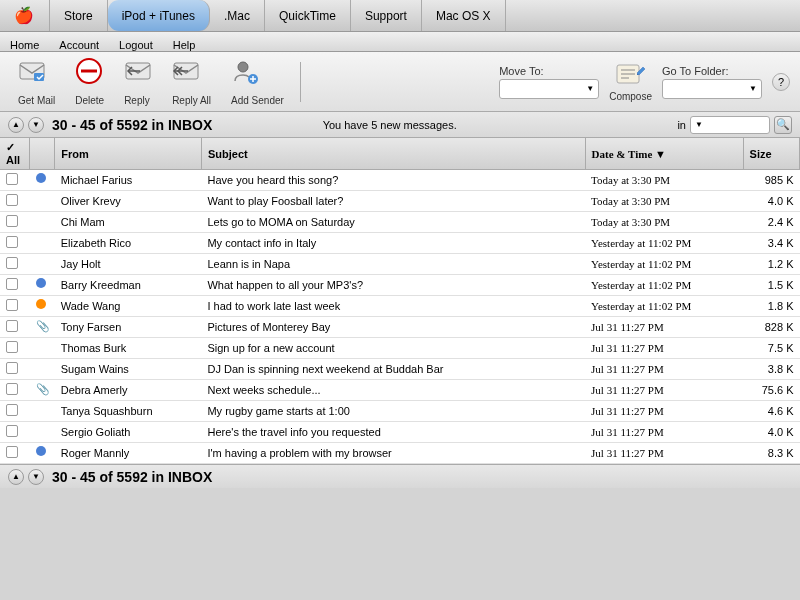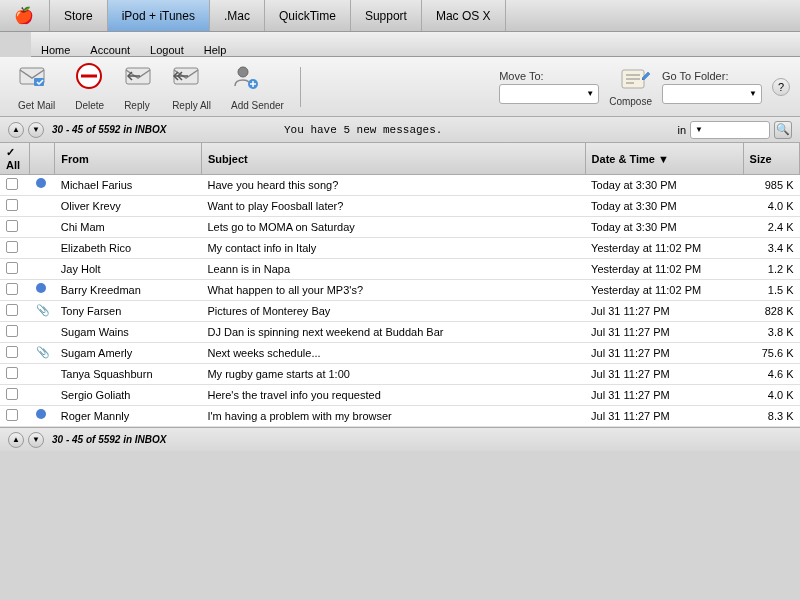--- a/index.html
+++ b/index.html
@@ -28,30 +28,30 @@
       display: flex;
       align-items: center;
       font-size: 12px;
       color: #000;
       cursor: pointer;
       border-right: 1px solid #aaa;
     }
     .menu-item.active {
       background: linear-gradient(to bottom, #b8d4f0, #7aabde);
       color: #000;
+      border-radius: 11px;
     }
     .sub-menu-bar {
       display: flex;
-      align-items: flex-start;
+      align-items: flex-end;
       background: linear-gradient(to bottom, #f0f0f0, #d8d8d8);
       border-bottom: 1px solid #999;
       height: 20px;
-      padding: 12px 10px;
+      padding: 0 10px;
       gap: 20px;
-      margin-left: 31px;
     }
     .sub-menu-item {
       font-size: 11px;
       cursor: pointer;
       color: #000;
     }
 
     
     .toolbar {
       display: flex;
@@ -145,22 +145,22 @@
       height: 16px;
       border-radius: 50%;
       border: 1px solid #999;
       display: flex;
       align-items: center;
       justify-content: center;
       font-size: 8px;
       cursor: pointer;
       background: linear-gradient(to bottom, #f0f0f0, #d0d0d0);
     }
-    .inbox-info { font-size: 10px; font-weight: bold; font-style: italic; }
-    .new-messages { font-size: 11px; margin: 0 auto; font-family: Liberation Mono, monospace; }
+    .inbox-info { font-size: 14px; font-weight: bold; }
+    .new-messages { font-size: 11px; margin: 0 auto; }
     .search-area {
       display: flex;
       align-items: center;
       gap: 4px;
       margin-left: auto;
     }
     .search-label { font-size: 11px; }
     .search-dropdown {
       display: flex;
       align-items: center;
@@ -213,21 +213,21 @@
     }
     .email-table tbody td {
       padding: 3px 6px;
       font-size: 11px;
       color: #000;
     }
     .col-check { width: 20px; }
     .col-status { width: 22px; }
     .col-from { width: 130px; }
     .col-subject { width: 340px; }
-    .col-date { width: 140px; }
+    .col-date { width: 140px; font-family: Liberation Serif, serif; }
     .col-size { width: 50px; text-align: right; margin-left: 12px; }
 
     .check-box {
       width: 12px;
       height: 12px;
       border: 1px solid #999;
       border-radius: 2px;
       background: white;
       display: inline-block;
     }
@@ -247,21 +247,21 @@
       align-items: center;
       background: linear-gradient(to bottom, #e8e8e8, #d8d8d8);
       border-top: 1px solid #aaa;
       padding: 3px 8px;
       height: 24px;
     }
 
     .compose-btn-area {
       display: flex;
       flex-direction: column;
-      align-items: flex-end;
+      align-items: center;
       gap: 2px;
     }
     .compose-icon {
       width: 32px;
       height: 28px;
       display: flex;
       align-items: center;
       justify-content: center;
       font-size: 20px;
     }
@@ -458,41 +458,59 @@
             <span class="status-dot dot-blue"></span>
           </td>
           <td class="col-from">Barry Kreedman</td>
           <td class="col-subject">What happen to all your MP3's?</td>
           <td class="col-date">Yesterday at 11:02 PM</td>
           <td class="col-size">1.5 K</td>
         </tr>
         <tr>
           <td class="col-check"><span class="check-box"></span></td>
           <td class="col-status" style="display: flex; align-items: center; gap: 2px;">
+            <span class="status-dot dot-orange"></span>
+          </td>
+          <td class="col-from">Wade Wang</td>
+          <td class="col-subject">I had to work late last week</td>
+          <td class="col-date">Yesterday at 11:02 PM</td>
+          <td class="col-size">1.8 K</td>
+        </tr>
+        <tr>
+          <td class="col-check"><span class="check-box"></span></td>
+          <td class="col-status" style="display: flex; align-items: center; gap: 2px;">
             <span class="attachment-icon">📎</span>
           </td>
           <td class="col-from">Tony Farsen</td>
           <td class="col-subject">Pictures of Monterey Bay</td>
           <td class="col-date">Jul 31 11:27 PM</td>
           <td class="col-size">828 K</td>
         </tr>
         <tr>
           <td class="col-check"><span class="check-box"></span></td>
           <td class="col-status" style="display: flex; align-items: center; gap: 2px;"></td>
+          <td class="col-from">Thomas Burk</td>
+          <td class="col-subject">Sign up for a new account</td>
+          <td class="col-date">Jul 31 11:27 PM</td>
+          <td class="col-size">7.5 K</td>
+        </tr>
+        <tr>
+          <td class="col-check"><span class="check-box"></span></td>
+          <td class="col-status" style="display: flex; align-items: center; gap: 2px;"></td>
           <td class="col-from">Sugam Wains</td>
           <td class="col-subject">DJ Dan is spinning next weekend at Buddah Bar</td>
           <td class="col-date">Jul 31 11:27 PM</td>
           <td class="col-size">3.8 K</td>
         </tr>
         <tr>
           <td class="col-check"><span class="check-box"></span></td>
           <td class="col-status" style="display: flex; align-items: center; gap: 2px;">
             <span class="attachment-icon">📎</span>
           </td>
-          <td class="col-from">Sugam Amerly</td>
+          <td class="col-from">Debra Amerly</td>
           <td class="col-subject">Next weeks schedule...</td>
           <td class="col-date">Jul 31 11:27 PM</td>
           <td class="col-size">75.6 K</td>
         </tr>
         <tr>
           <td class="col-check"><span class="check-box"></span></td>
           <td class="col-status" style="display: flex; align-items: center; gap: 2px;"></td>
           <td class="col-from">Tanya Squashburn</td>
           <td class="col-subject">My rugby game starts at 1:00</td>
           <td class="col-date">Jul 31 11:27 PM</td>

